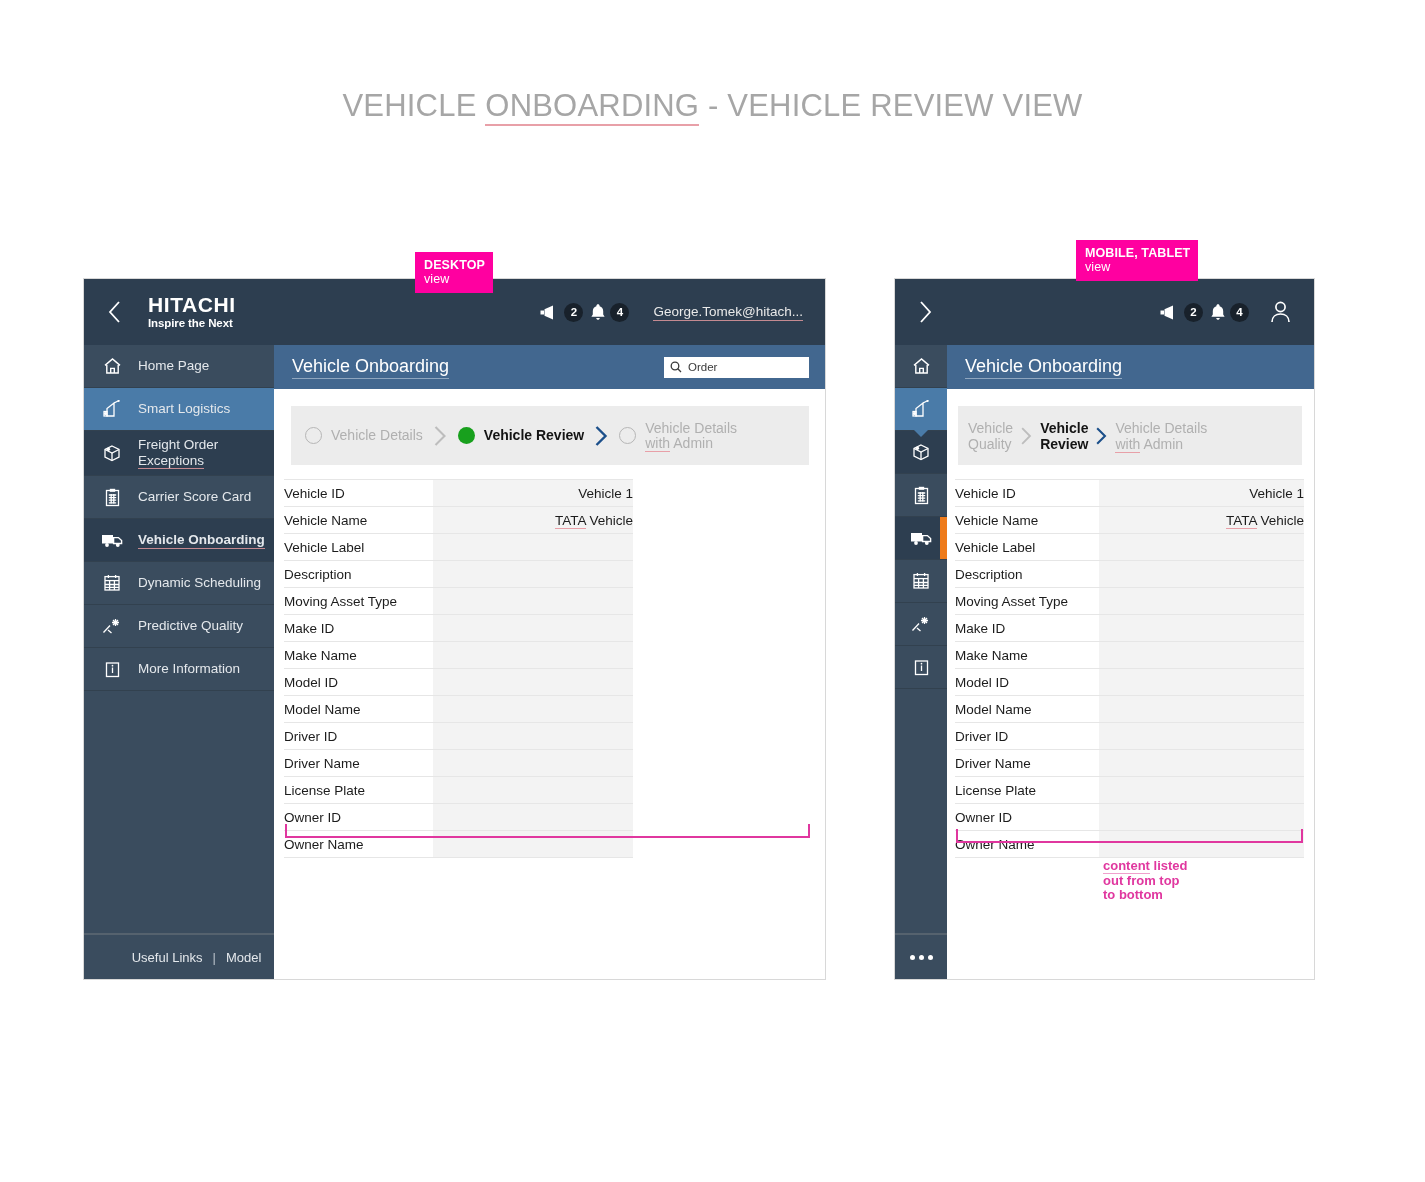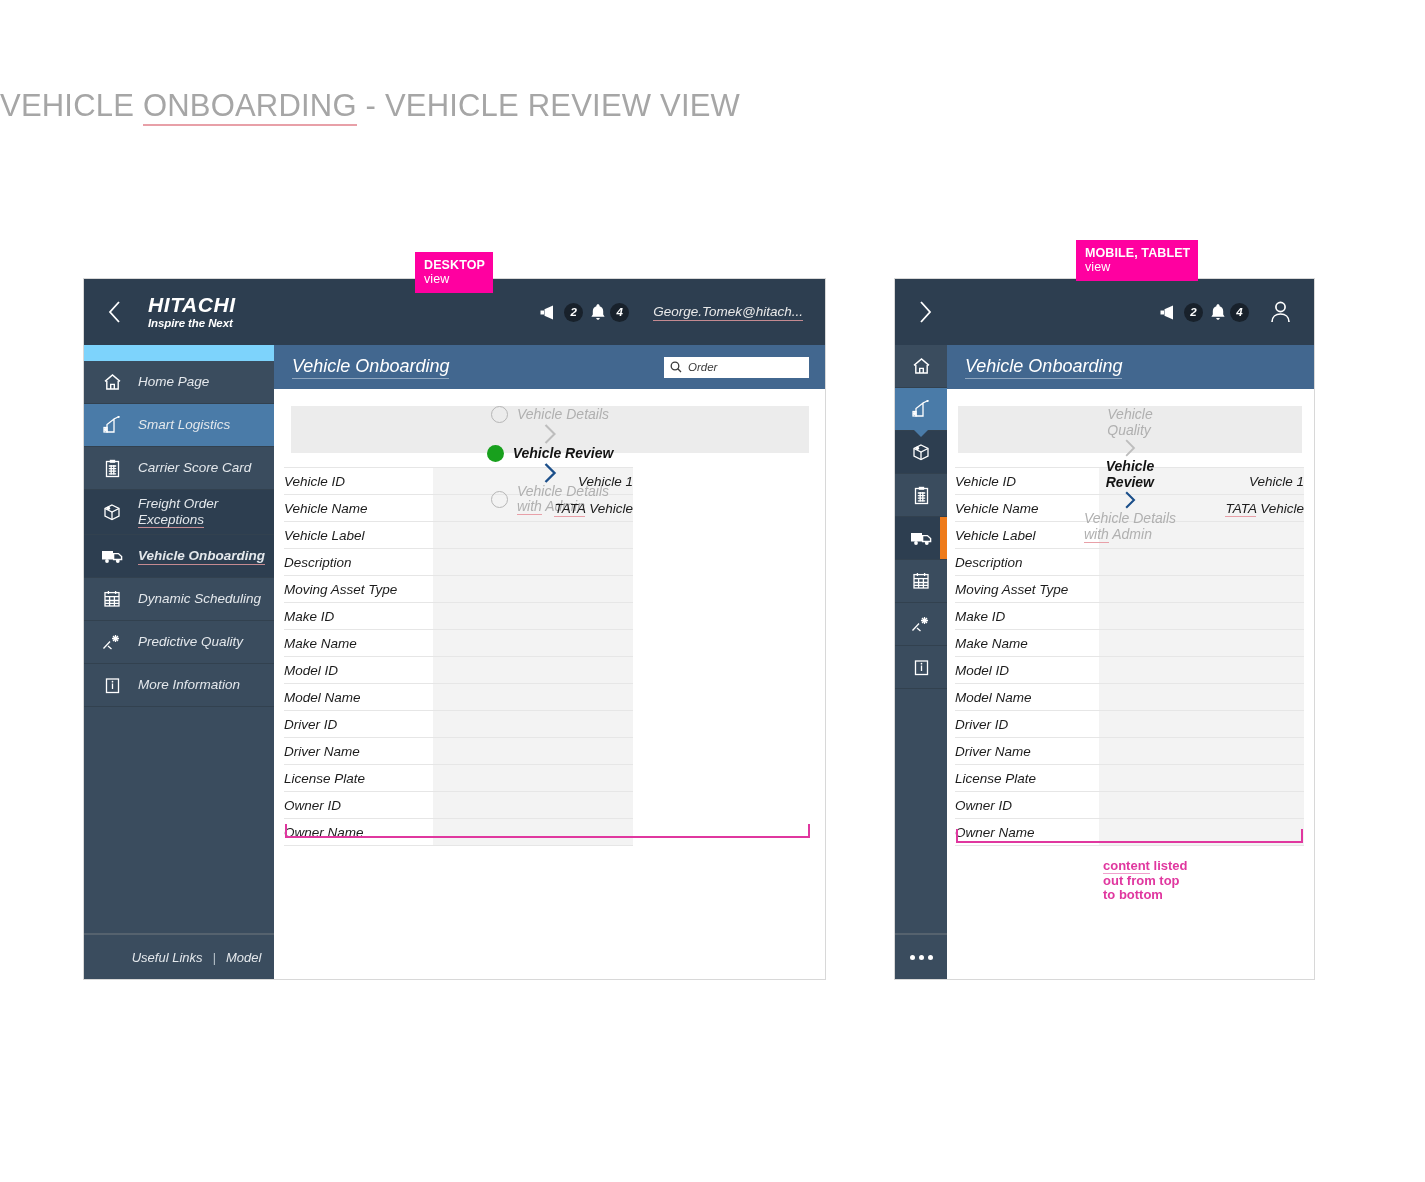--- a/index.html
+++ b/index.html
@@ -14,21 +14,21 @@
     font-family: "Liberation Sans", sans-serif;
     -webkit-font-smoothing: antialiased;
   }
 
   
   .page-title {
     position: absolute;
     top: 88px;
     left: 0;
     width: 1425px;
-    text-align: left;
+    text-align: center;
     font-size: 31px;
     font-weight: 400;
     color: #a6a6a6;
     letter-spacing: 0.2px;
     white-space: nowrap;
   }
   .spell {
     border-bottom: 2px solid #e8a0a8;
     padding-bottom: 1px;
   }
@@ -43,24 +43,23 @@
     line-height: 14px;
     padding: 6px 8px 7px 9px;
     letter-spacing: 0.1px;
     z-index: 6;
   }
   .view-tag .l2 { font-weight: 400; }
 
   
   .frame {
     position: absolute;
-    background: #7dd3fc;
+    background: #0f766e;
     box-shadow: 0 0 0 1px #d8d8d8;
     overflow: hidden;
-    font-style: italic;
   }
   #desktop-frame { left: 84px; top: 279px; width: 741px; height: 700px; }
   #mobile-frame  { left: 895px; top: 279px; width: 419px; height: 700px; }
 
   
   .topbar {
     position: absolute;
     left: 0; top: 0;
     height: 66px;
     width: 100%;
@@ -134,21 +133,21 @@
   }
 
   
   .sidebar {
     position: absolute;
     left: 0; top: 66px; bottom: 0;
     background: #3a4c5e;
     display: flex;
     flex-direction: column;
   }
-  #desktop-frame .sidebar { width: 225px; margin-top: 16px; }
+  #desktop-frame .sidebar { width: 225px; }
   #mobile-frame  .sidebar { width: 52px; }
 
   .nav-item {
     position: relative;
     display: flex;
     align-items: center;
     min-height: 43px;
     color: #e4e8ec;
     font-size: 13.5px;
     border-bottom: 1px solid #31out;
@@ -243,24 +242,23 @@
     font-size: 11.5px;
     color: #3a3a3a;
   }
 
   
   .stepper {
     margin: 17px 16px 0 17px;
     background: #ececec;
     display: flex;
     align-items: center;
-    height: 47px;
+    height: 59px;
     padding: 0 14px;
     box-sizing: border-box;
-    flex-direction: column;
   }
   .step {
     display: flex;
     align-items: center;
     gap: 9px;
   }
   .step-dot {
     width: 17px; height: 17px;
     border-radius: 50%;
     box-sizing: border-box;
@@ -409,45 +407,45 @@
         </svg>
       </span>
       <span class="nav-label">Smart Logistics</span>
       <span class="nav-chevron">
         <svg width="17" height="11" viewBox="0 0 17 11" fill="none" stroke="#ffffff" stroke-width="1.9">
           <path d="M1.5 2 L8.5 9 L15.5 2"></path>
         </svg>
       </span>
     </div>
 
+    <div class="nav-item" style="background:#2d3e50;">
+      <span class="nav-ico">
+        <svg width="20" height="19" viewBox="0 0 20 19" fill="none" stroke="#ffffff" stroke-width="1.3">
+          <path d="M10 2 L17 5.5 L17 13 L10 16.5 L3 13 L3 5.5 Z"></path>
+          <path d="M3 5.5 L10 9 L17 5.5"></path>
+            <path d="M10 9 L10 16.5"></path>
+          <circle cx="6.4" cy="5.2" r="1.7" fill="#ffffff" stroke="none"></circle>
+        </svg>
+      </span>
+      <span class="nav-label">
+        <span>Freight Order</span><br>
+        <span style="border-bottom:1px solid #c48a91;">Exceptions</span>
+      </span>
+    </div>
+
     <div class="nav-item">
       <span class="nav-ico">
         <svg width="17" height="19" viewBox="0 0 17 19" fill="none" stroke="#ffffff" stroke-width="1.3">
           <rect x="2.5" y="2.5" width="12" height="15"></rect>
           <rect x="5.8" y="0.8" width="5.4" height="3" fill="#ffffff" stroke="none"></rect>
           <path d="M4.8 7 L12.2 7 M4.8 9.6 L12.2 9.6 M4.8 12.2 L12.2 12.2 M4.8 14.8 L12.2 14.8"></path>
           <path d="M7.2 6 L7.2 15.6 M9.8 6 L9.8 15.6"></path>
         </svg>
       </span>
       <span class="nav-label">Carrier Score Card</span>
-    </div>
-
-    <div class="nav-item" style="background:#2d3e50;">
-      <span class="nav-ico">
-        <svg width="20" height="19" viewBox="0 0 20 19" fill="none" stroke="#ffffff" stroke-width="1.3">
-          <path d="M10 2 L17 5.5 L17 13 L10 16.5 L3 13 L3 5.5 Z"></path>
-          <path d="M3 5.5 L10 9 L17 5.5"></path>
-            <path d="M10 9 L10 16.5"></path>
-          <circle cx="6.4" cy="5.2" r="1.7" fill="#ffffff" stroke="none"></circle>
-        </svg>
-      </span>
-      <span class="nav-label">
-        <span>Freight Order</span><br>
-        <span style="border-bottom:1px solid #c48a91;">Exceptions</span>
-      </span>
     </div>
 
     <div class="nav-item active">
       <span class="nav-ico">
         <svg width="23" height="16" viewBox="0 0 23 16" fill="none" stroke="#ffffff" stroke-width="1.4">
           <rect x="1" y="3" width="11" height="8.5" fill="#ffffff" stroke="none"></rect>
           <path d="M12.6 5.6 L17.4 5.6 L20.6 8.6 L20.6 11.5 L12.6 11.5 Z"></path>
           <circle cx="6" cy="13" r="1.9" fill="#ffffff" stroke="none"></circle>
           <circle cx="16.8" cy="13" r="1.9" fill="#ffffff" stroke="none"></circle>
         </svg>

